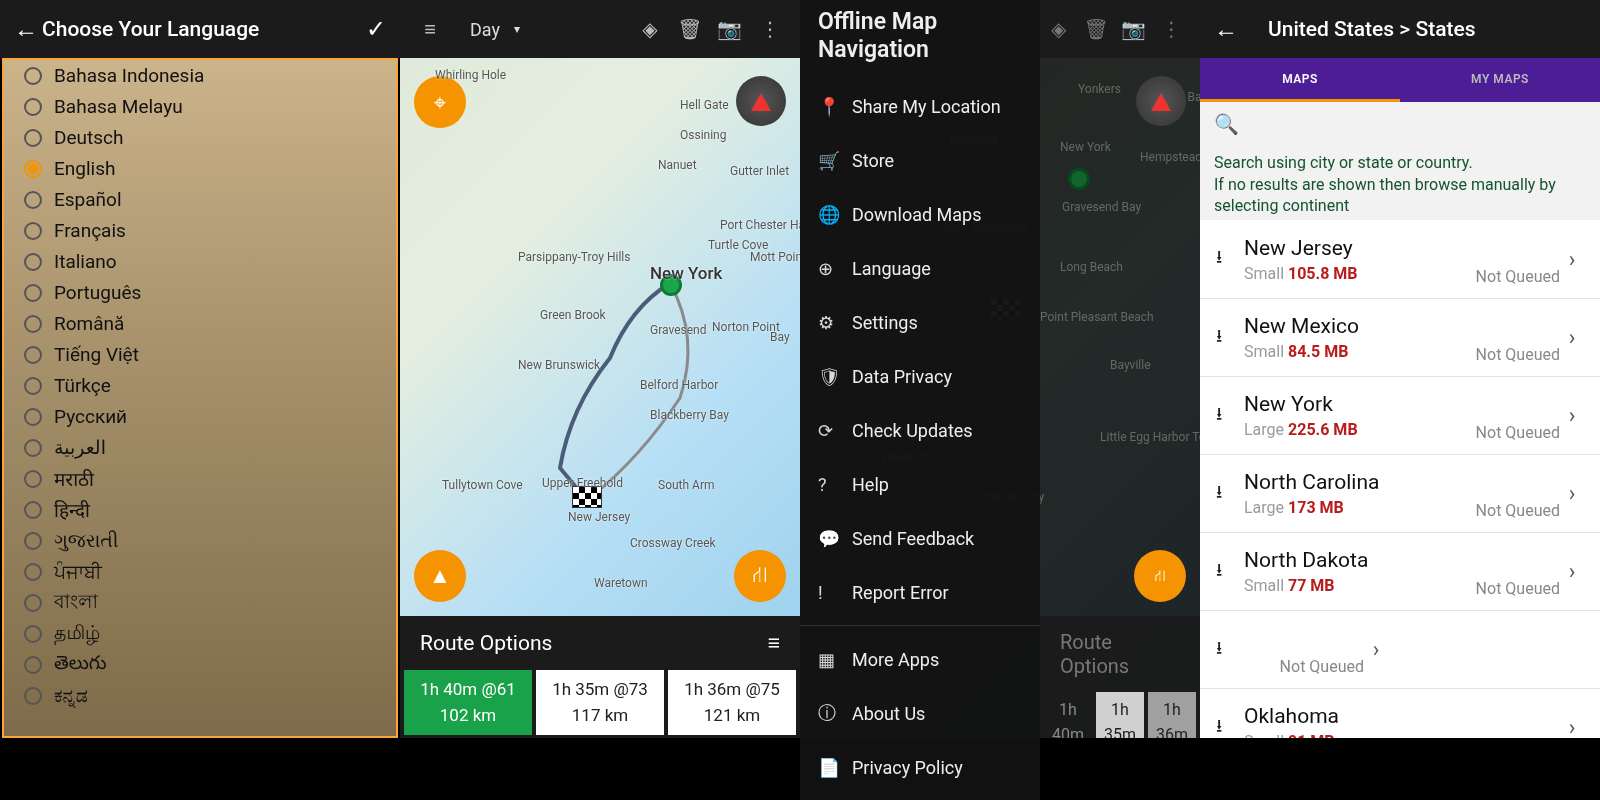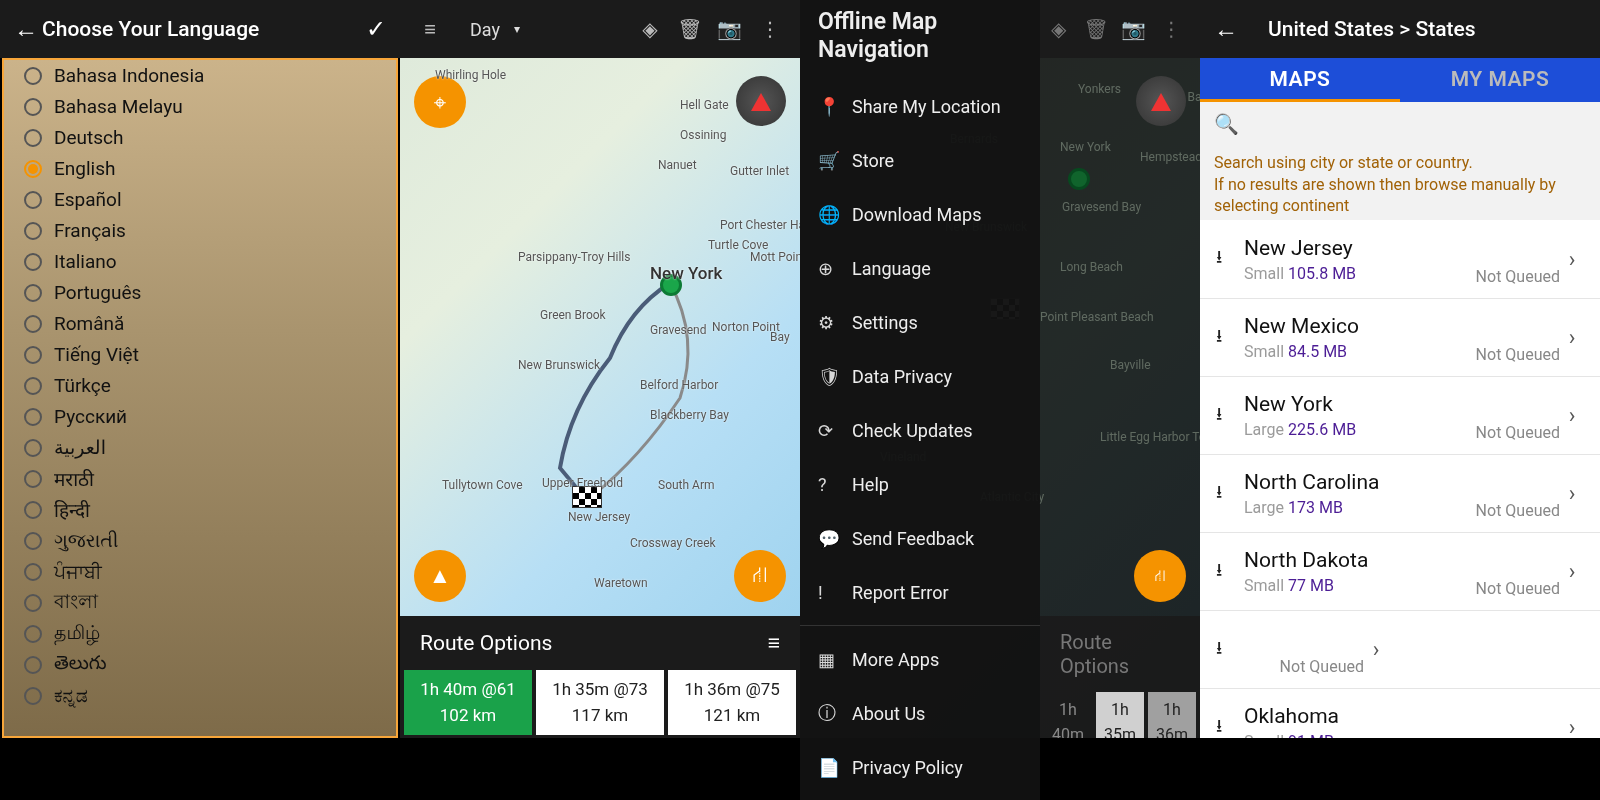--- a/index.html
+++ b/index.html
@@ -70,33 +70,33 @@
   .p3 .ghostpanel .gtitle { color:#777; font-size:20px; padding:14px 20px; }
   .p3 .ghostcards { display:flex; gap:4px; padding:0 4px; }
   .p3 .grc { flex:1; color:#888; text-align:center; font-size:16px; padding:6px 0; line-height:1.55; }
   .p3 .grc:nth-child(2) { background:#d0d0d0; color:#222; }
   .p3 .grc:nth-child(3) { background:#a0a0a0; color:#222; }
   .p3 .navbar { position:absolute; bottom:0; left:0; right:0; height:62px; background:#000; }
 
   
   .p4 .toolbar { height:58px; background:#1b1b1b; color:#fff; display:flex; align-items:center; padding:0 14px; font-size:21px; font-weight:500; }
   .p4 .toolbar .back { width:30px; font-size:24px; }
-  .p4 .tabs { height:44px; display:flex; background:#1d4ed8; color:#bbb; font-size:21px; font-weight:600; letter-spacing:.5px; }
+  .p4 .tabs { height:44px; display:flex; background:#4c1d95; color:#bbb; font-size:12px; font-weight:600; letter-spacing:.5px; }
   .p4 .tab { flex:1; display:flex; align-items:center; justify-content:center; border-bottom:3.5px solid transparent; }
   .p4 .tab.active { color:#fff; border-bottom-color:#f59300; }
   .p4 .searchbox { background:#f2f2f2; height:44px; display:flex; align-items:center; padding:0 14px; color:#999; font-size:20px; }
-  .p4 .hint { background:#f2f2f2; color:#a16207; font-size:16px; padding:6px 14px 14px; line-height:1.35; }
+  .p4 .hint { background:#f2f2f2; color:#14532d; font-size:16px; padding:6px 14px 14px; line-height:1.35; }
   .p4 .list { position:absolute; top:220px; bottom:62px; left:0; right:0; overflow:hidden; background:#fff; }
   .p4 .row { height:78px; border-top:1px solid #e5e5e5; display:flex; align-items:center; padding:0 16px; }
   .p4 .row:first-child { border-top:none; }
   .p4 .dl { width:28px; font-size:18px; color:#222; }
   .p4 .rmain { flex:1; }
   .p4 .rtitle { font-size:21px; color:#111; }
   .p4 .rmeta { font-size:16px; color:#9b9b9b; margin-top:4px; }
-  .p4 .rmeta b { color:#4c1d95; font-weight:400; }
+  .p4 .rmeta b { color:#b91c1c; font-weight:700; }
   .p4 .rstatus { width:120px; text-align:right; font-size:16px; color:#888; align-self:flex-end; padding-bottom:12px; }
   .p4 .chev { width:24px; text-align:center; font-size:22px; color:#555; }
   .p4 .navbar { position:absolute; bottom:0; left:0; right:0; height:62px; background:#000; }
 </style>
 </head>
 <body>
 
 <div class="root">
 
   <div class="pane p1">

